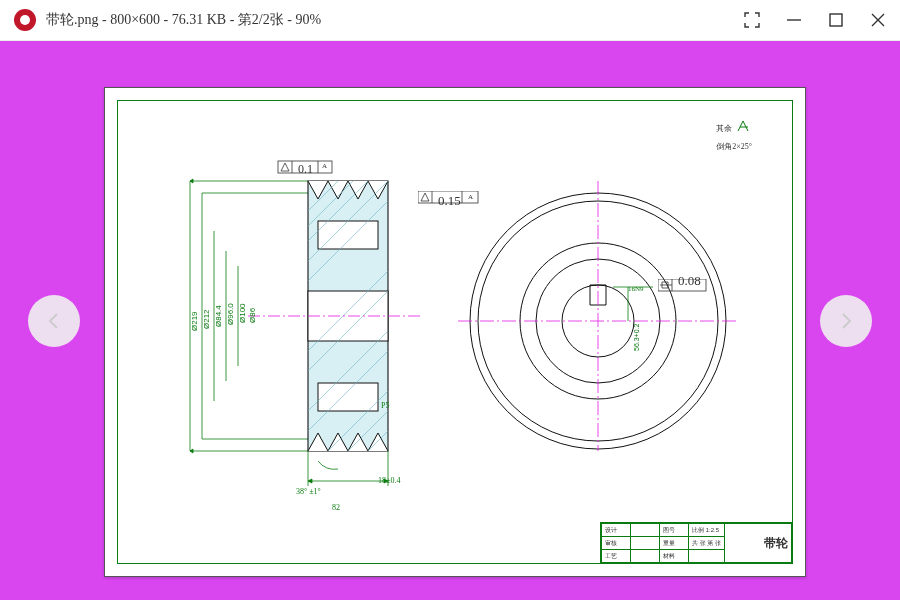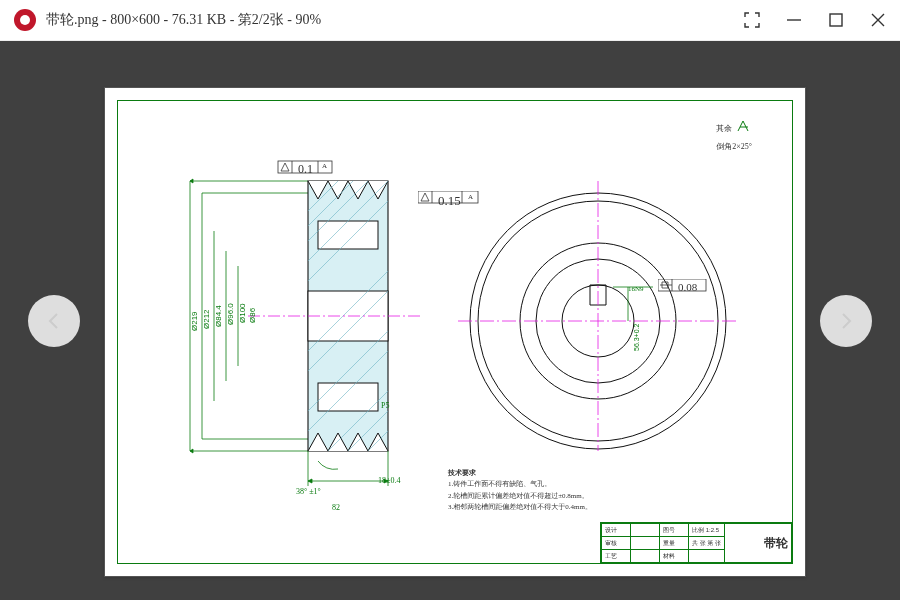--- a/index.html
+++ b/index.html
@@ -2,21 +2,21 @@
 <html><head>
 <meta charset="utf-8">
 <style>
   html,body{margin:0;padding:0;width:900px;height:600px;font-family:"Microsoft YaHei","SimSun",sans-serif;background:#fff;overflow:hidden}
   .titlebar{height:40px;display:flex;align-items:center;padding:0 14px;border-bottom:1px solid #eee}
   .logo{width:22px;height:22px;border-radius:50%;background:#c0172b;display:flex;align-items:center;justify-content:center;margin-right:10px}
   .logo-inner{width:10px;height:10px;border-radius:50%;background:#fff}
   .title{font-size:14px;color:#333;flex:1;white-space:nowrap;font-family:"SimSun",serif}
   .winbtns{display:flex;gap:26px;color:#333}
   .winbtns svg{display:block}
-  .viewer{position:relative;width:900px;height:560px;background:#404040}
+  .viewer{position:relative;width:900px;height:560px;background:#d946ef}
   .navcircle{position:absolute;top:50%;transform:translateY(-50%);width:52px;height:52px;border-radius:50%;background:rgba(240,240,240,.9);display:flex;align-items:center;justify-content:center;color:#bbb}
   .navcircle.left{left:28px}
   .navcircle.right{right:28px}
   .page{position:absolute;left:104px;top:46px;width:700px;height:488px;background:#fff;border:1px solid #555;box-shadow:0 1px 3px rgba(0,0,0,.2)}
   .sheet{position:absolute;inset:12px;border:1px solid #0a7b10}
   
   .tblock{position:absolute;right:0;bottom:0;border-top:1px solid #0a7b10;border-left:1px solid #0a7b10;font-size:7px;color:#333}
   .tblock table{border-collapse:collapse}
   .tblock td{border:1px solid #0a7b10;padding:1px 3px;height:10px;min-width:22px;font-size:6px;text-align:left;vertical-align:middle}
   .tblock .big{font-size:12px;font-weight:bold;text-align:right}
@@ -197,28 +197,22 @@
       <div class="dimlabel" style="left:515px;top:250px;font-size:7px">56.3+0.2</div>
 
       <svg style="position:absolute;left:540px;top:178px" width="50" height="14">
         <g stroke="#333" stroke-width="0.8" fill="none">
             <rect x="0" y="0" width="48" height="12"></rect>
             <line x1="14" y1="0" x2="14" y2="12"></line>
             <line x1="14" y1="6" x2="2" y2="6"></line>
             <path d="M4 3 h6 v6 h-6 z"></path>
           </g>
       </svg>
-      <div class="ann" style="left:560px;top:180px;font-size:11px">0.08</div>
-
-      <div class="notes">
-        <div style="font-weight:bold">技术要求</div>
-        <div>1.铸件工作面不得有缺陷、气孔。</div>
-        <div>2.轮槽间距累计偏差绝对值不得超过±0.8mm。</div>
-        <div>3.相邻两轮槽间距偏差绝对值不得大于0.4mm。</div>
-      </div>
+      <div class="ann" style="left:560px;top:172px;font-size:13px">0.08</div>
+
 
       <div class="tblock">
         <table>
           <tbody>
               <tr>
             <td>设计</td>
                 <td></td>
             <td>图号</td>
             <td>比例  1:2.5</td>
             <td rowspan="3" class="big" style="width:60px">带轮</td>

